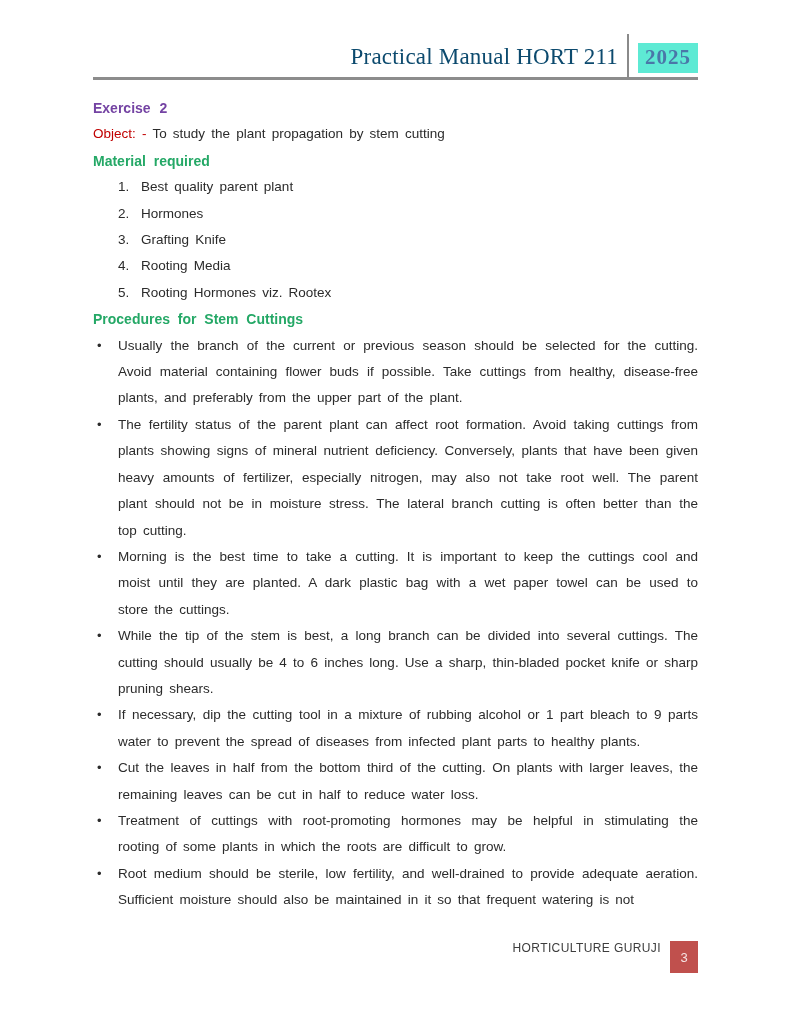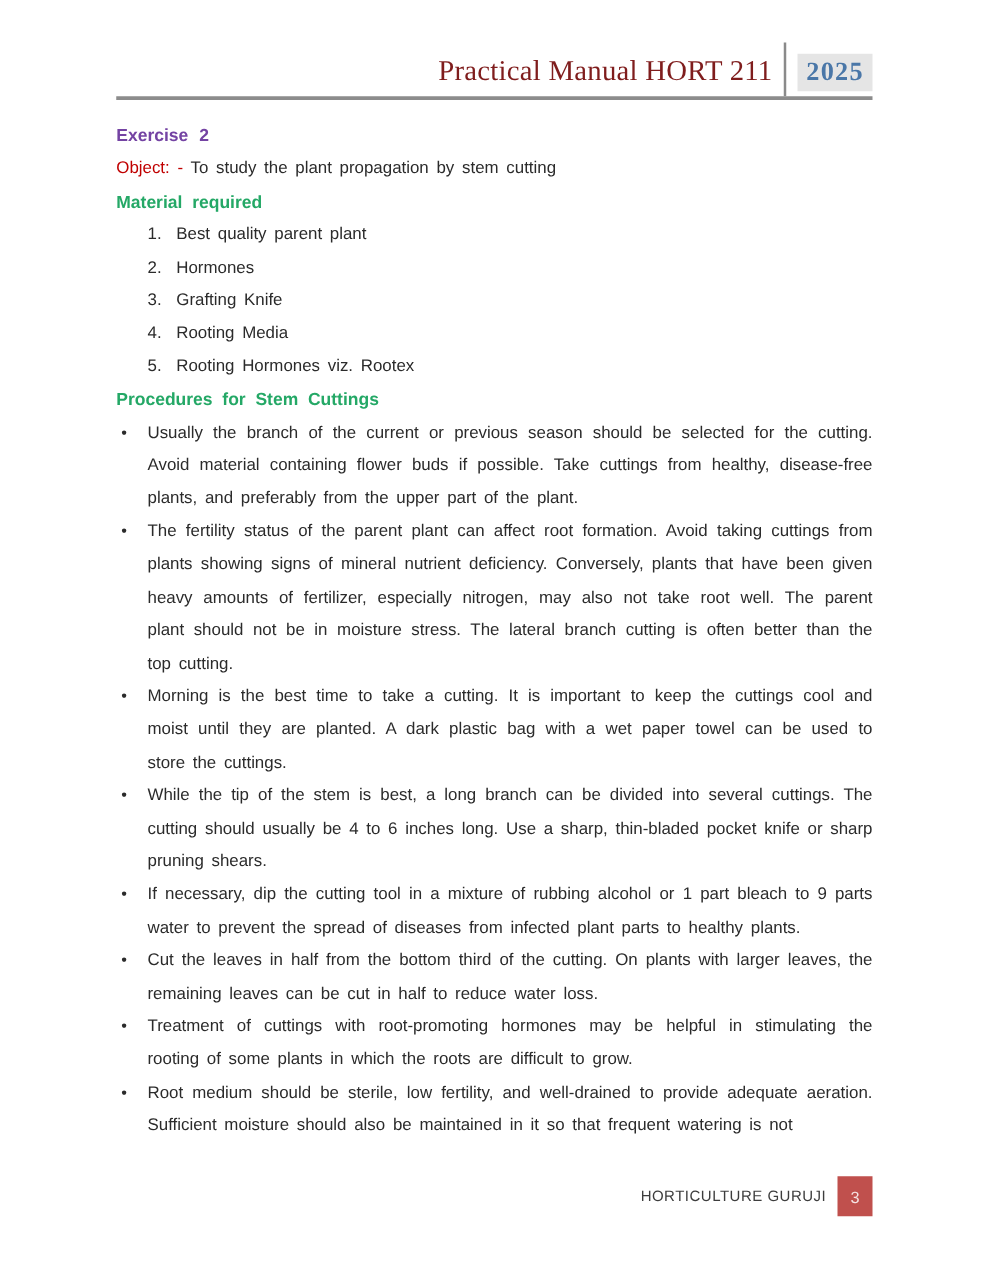--- a/index.html
+++ b/index.html
@@ -18,38 +18,38 @@
     display: flex;
     justify-content: flex-end;
     align-items: flex-end;
     margin: 0 93px;
     padding-top: 34px;
     border-bottom: 3px solid var(--rule-gray, #8c8c8c);
   }
   .header-title {
     font-family: "Liberation Serif", serif;
     font-size: 23px;
-    color: #7f1d1d;
+    color: #0c4a6e;
     line-height: 1;
     padding-bottom: 9px;
     letter-spacing: 0.2px;
   }
   .header-divider {
     width: 2px;
     height: 43px;
     background: #8a8a8a;
     margin-left: 9px;
     flex: none;
   }
   .header-year {
     font-family: "Liberation Serif", serif;
     font-weight: bold;
     font-size: 21px;
     color: var(--accent-blue, #4a77a8);
-    background: #e5e5e5;
+    background: #5eead4;
     line-height: 1;
     padding: 4px 7px 5px 7px;
     margin: 0 0 4px 9px;
     letter-spacing: 1px;
   }
 
   
   .content {
     margin: 0 93px;
     padding-top: 15px;
@@ -92,21 +92,21 @@
     flex: 1;
     text-align: justify;
   }
 
   
   .footer {
     position: absolute;
     top: 941px;
     right: 93px;
     display: flex;
-    align-items: center;
+    align-items: flex-start;
   }
   .footer-text {
     font-size: 12px;
     color: #3d3d3d;
     letter-spacing: 0.4px;
     margin-right: 9px;
   }
   .page-badge {
     width: 28px;
     height: 32px;

